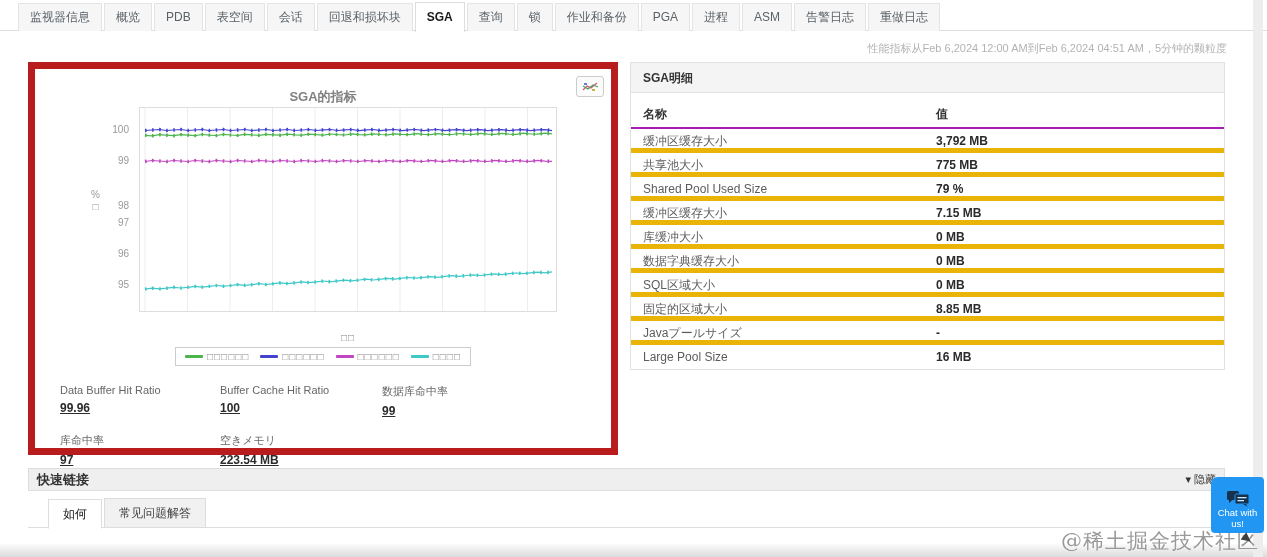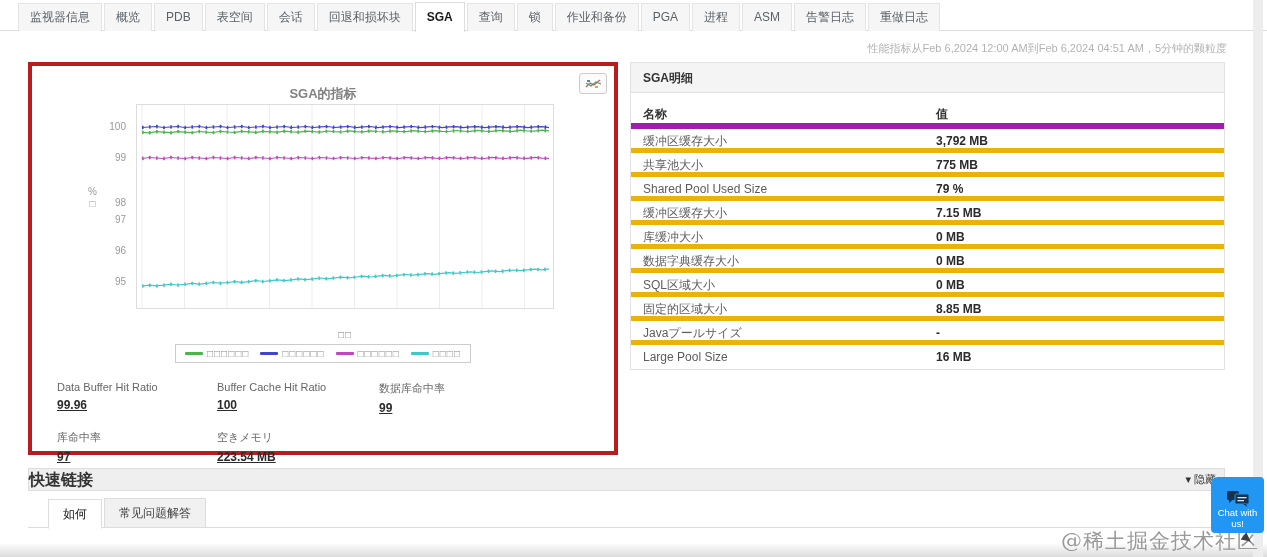--- a/index.html
+++ b/index.html
@@ -12,21 +12,21 @@
   .tab { display: inline-block; height: 28px; line-height: 27px; padding: 0 11px; margin-right: 2px;
          background: #f6f6f6; border: 1px solid #e4e4e4; border-bottom: none; font-size: 12px;
          color: #5a6268; cursor: pointer; vertical-align: bottom; }
   .tab.active { background: #fff; color: #1b1b1b; font-weight: bold; position: relative;
                 border-color: #ddd; height: 30px; line-height: 28px; margin-bottom: -1px; }
 
   #perf-note { position: absolute; top: 41px; right: 40px; font-size: 11px; color: #b3b3b3; }
 
   
   #chart-panel { position: absolute; left: 28px; top: 62px; width: 590px; height: 393px;
-                 border: 4px solid #b91c1c; background: #fff; }
+                 border: 7px solid #b91c1c; background: #fff; }
   #chart-title { position: absolute; top: 19px; left: 0; width: 100%; text-align: center;
                  font-size: 13px; font-weight: bold; color: #818181; }
   #chart-btn { position: absolute; top: 7px; right: 7px; width: 28px; height: 21px;
                border: 1px solid #ccc; border-radius: 3px; background: #fbfbfb;
                display: flex; align-items: center; justify-content: center; cursor: pointer; }
   #plot { position: absolute; left: 104px; top: 38px; width: 418px; height: 205px;
           border: 1px solid #ddd; background: #fff; }
   #y-axis { position: absolute; left: 70px; top: 38px; width: 30px; height: 205px; }
   .ytick-label { position: absolute; right: 6px; width: 24px; text-align: right;
                  font-size: 10px; color: #999; }
@@ -50,29 +50,29 @@
                 cursor: pointer; display: inline-block; }
 
   
   #details-panel { position: absolute; left: 630px; top: 62px; width: 595px;
                    border: 1px solid #e2e2e2; background: #fff; }
   #details-header { height: 30px; line-height: 30px; background: #f4f4f4;
                     border-bottom: 1px solid #e2e2e2; font-size: 12px; font-weight: bold;
                     color: #333; padding: 0 12px; }
   .detail-row { position: relative; height: 24px; line-height: 24px; border-bottom: 5px solid #eab308; }
   .detail-row:last-child { border-bottom: none; }
-  .detail-row.colhead { height: 30px; line-height: 30px; border-bottom: 6px solid #a21caf; margin-top: 6px; }
+  .detail-row.colhead { height: 30px; line-height: 30px; border-bottom: 2px solid #a21caf; margin-top: 6px; }
   .d-name { position: absolute; left: 12px; font-size: 12px; color: #5c5c5c; }
   .d-value { position: absolute; left: 305px; font-size: 12px; font-weight: bold; color: #2b2b2b; }
   .colhead .d-name, .colhead .d-value { font-weight: bold; color: #333; }
 
   
   #quicklinks-bar { position: absolute; left: 28px; top: 468px; width: 1197px; height: 23px;
                     background: #efefef; border: 1px solid #ddd; }
-  #ql-title { font-size: 16px; font-weight: bold; color: #333; line-height: 21px; }
+  #ql-title { font-size: 13px; font-weight: bold; color: #333; line-height: 21px; padding-left: 8px; }
   #ql-hide { position: absolute; right: 8px; top: 0; font-size: 11px; color: #333;
              line-height: 21px; cursor: pointer; }
   #ql-tabs { position: absolute; left: 28px; top: 498px; width: 1197px; height: 30px;
              border-bottom: 1px solid #ddd; padding-left: 20px; }
   .ql-tab { display: inline-block; height: 30px; line-height: 28px; padding: 0 14px; margin-right: 2px;
             font-size: 12px; color: #444; background: #f1f1f1; border: 1px solid #ddd;
             cursor: pointer; vertical-align: bottom; }
   .ql-tab.active { background: #fff; border-bottom-color: #fff; margin-bottom: -1px; color: #111; }
 
   

